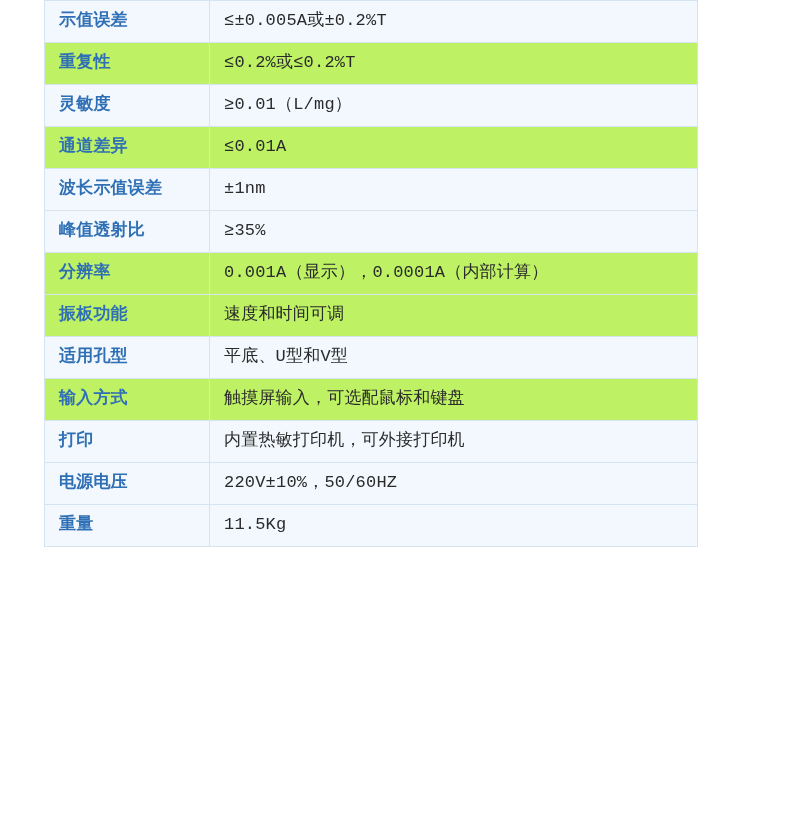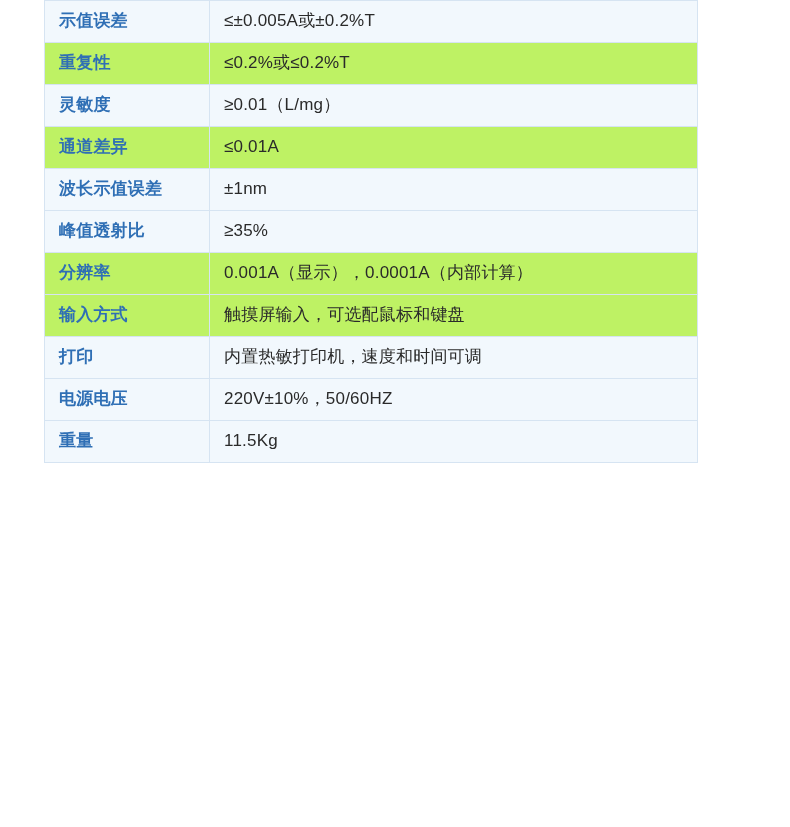--- a/index.html
+++ b/index.html
@@ -17,20 +17,21 @@
     width: 790px;
     height: 827px;
     box-sizing: border-box;
     padding: 0 44px 0 44px;
     background: #ffffff;
   }
   table.spec-table {
     width: 654px;
     border-collapse: collapse;
     table-layout: fixed;
+    font-family: Liberation Mono, monospace;
   }
   table.spec-table tr {
     height: 42px;
   }
   table.spec-table td {
     border: 1px solid #d6e4f2;
     padding: 0 0 0 14px;
     vertical-align: middle;
     font-size: 17px;
     line-height: 1.35;
@@ -81,26 +82,34 @@
         </tr>
         <tr class="row-odd">
           <td class="param-cell">峰值透射比</td>
           <td class="value-cell">≥35%</td>
         </tr>
         <tr class="row-even">
           <td class="param-cell">分辨率</td>
           <td class="value-cell">0.001A（显示），0.0001A（内部计算）</td>
         </tr>
         <tr class="row-even">
+          <td class="param-cell">振板功能</td>
+          <td class="value-cell">速度和时间可调</td>
+        </tr>
+        <tr class="row-odd">
+          <td class="param-cell">适用孔型</td>
+          <td class="value-cell">平底、U型和V型</td>
+        </tr>
+        <tr class="row-even">
           <td class="param-cell">输入方式</td>
           <td class="value-cell">触摸屏输入，可选配鼠标和键盘</td>
         </tr>
         <tr class="row-odd">
           <td class="param-cell">打印</td>
-          <td class="value-cell">内置热敏打印机，速度和时间可调</td>
+          <td class="value-cell">内置热敏打印机，可外接打印机</td>
         </tr>
         <tr class="row-odd">
           <td class="param-cell">电源电压</td>
           <td class="value-cell">220V±10%，50/60HZ</td>
         </tr>
         <tr class="row-odd">
           <td class="param-cell">重量</td>
           <td class="value-cell">11.5Kg</td>
         </tr>
       </tbody>

